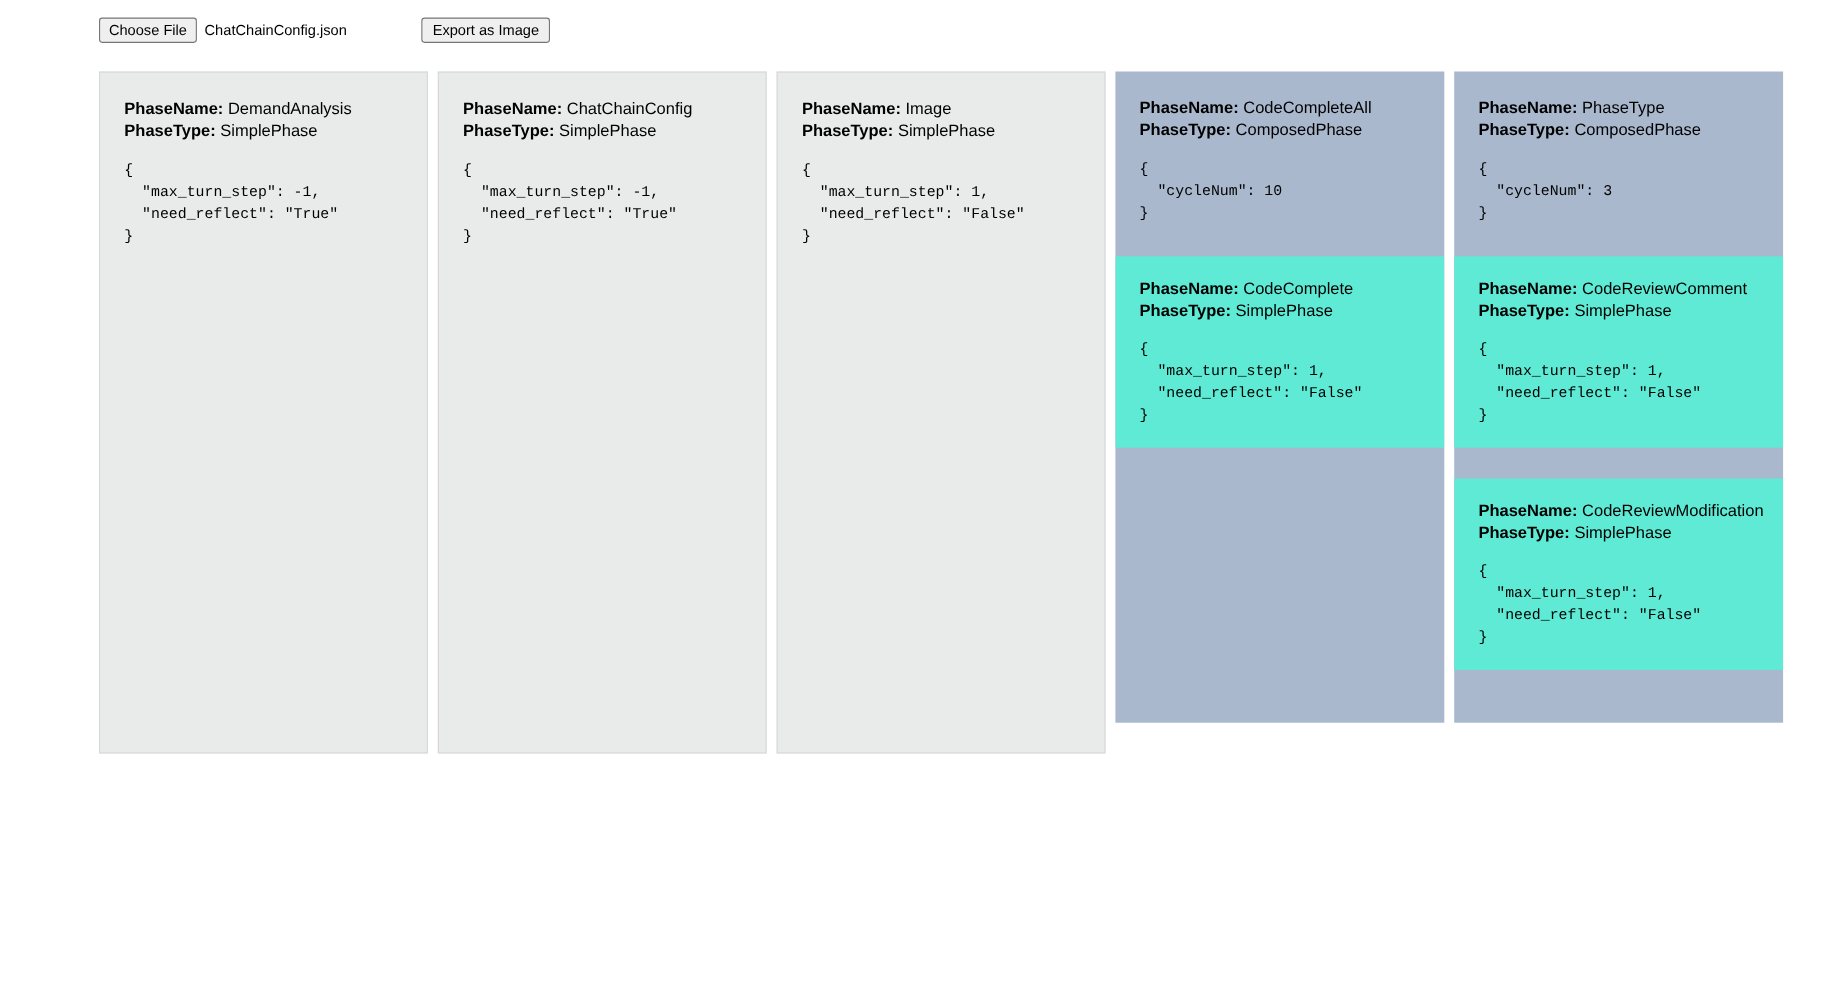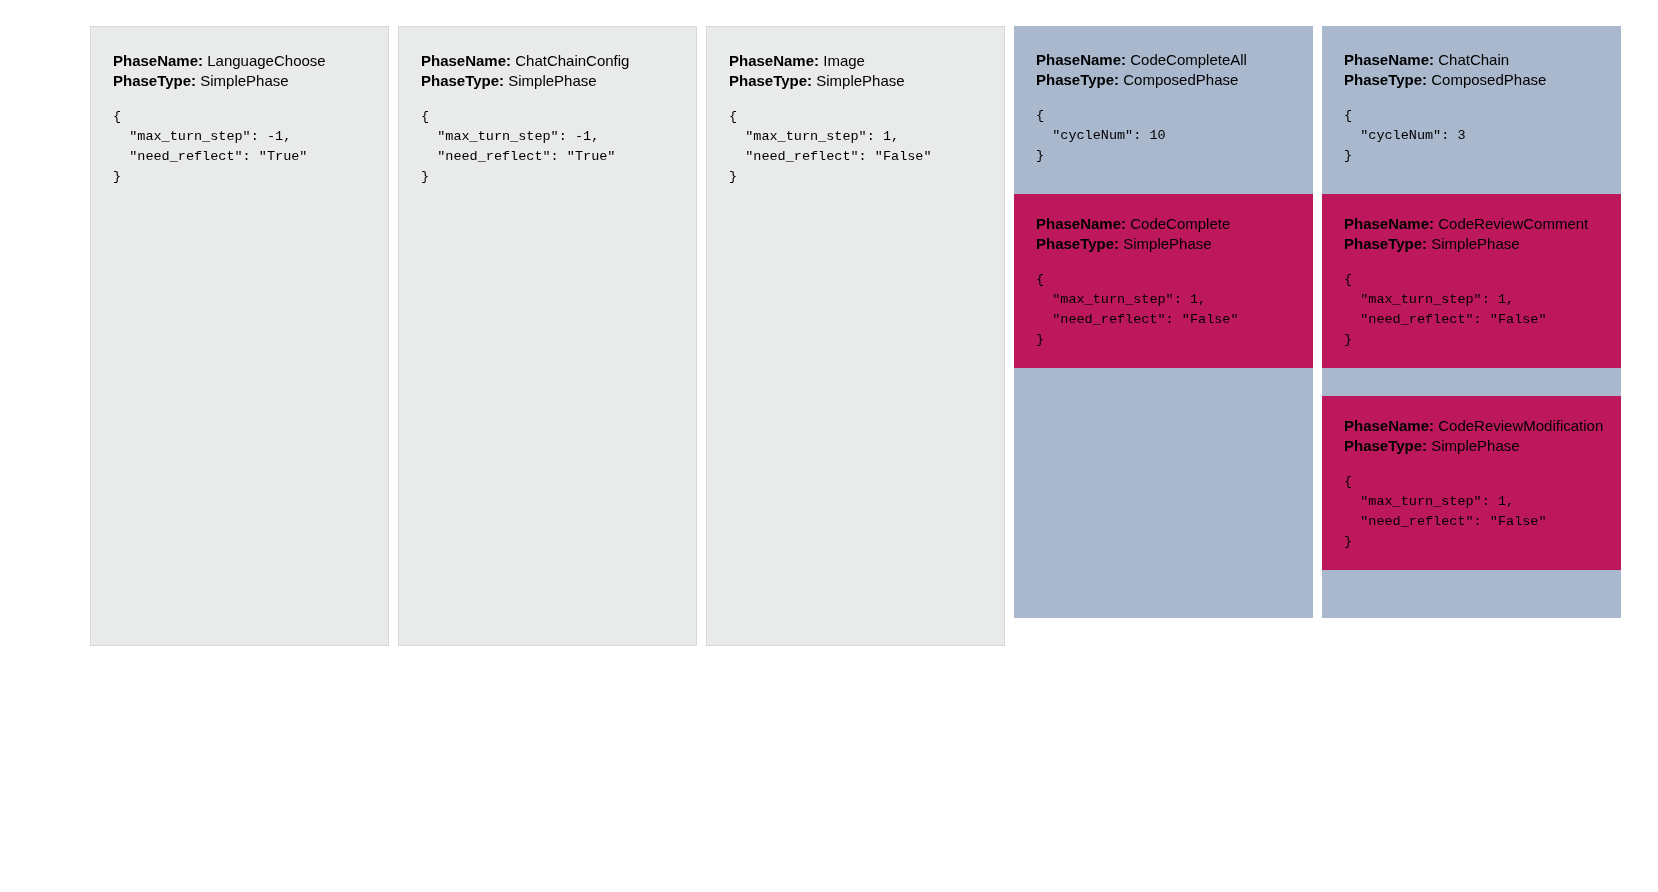--- a/index.html
+++ b/index.html
@@ -95,21 +95,21 @@
     padding: 24px 22px 22px 22px;
   }
   .composed-card {
     background: #a9b8cd;
     box-sizing: border-box;
     height: 592px;
     padding: 24px 22px 10px 22px;
     overflow: hidden;
   }
   .sub-card {
-    background: #be185d;
+    background: #5eead4;
     box-sizing: border-box;
     padding: 20px 20px 18px 20px;
     margin: 14px -22px 0 -22px;
     padding-left: 22px;
     padding-right: 22px;
   }
   .phase-line {
     font-size: 15px;
     line-height: 20px;
     color: #000;
@@ -131,25 +131,32 @@
     height: 14px;
   }
 </style>
 </head>
 <body>
 
 <div class="page">
 
 
 
+  <div class="controls">
+    <div class="file-input-wrap">
+      <button class="choose-file-btn">Choose File</button>
+      <span class="file-name">ChatChainConfig.json</span>
+    </div>
+    <button class="export-btn">Export as Image</button>
+  </div>
 
   <div class="chain" id="chain-root">
       <div class="phase-col">
         <div class="simple-card">
-          <div class="phase-line"><b>PhaseName:</b><span> LanguageChoose</span></div>
+          <div class="phase-line"><b>PhaseName:</b><span> DemandAnalysis</span></div>
           <div class="phase-line"><b>PhaseType:</b><span> SimplePhase</span></div>
           <div class="code-block">{
   "max_turn_step": -1,
   "need_reflect": "True"
 }</div>
         </div>
       </div>
       <div class="phase-col">
         <div class="simple-card">
           <div class="phase-line"><b>PhaseName:</b><span> ChatChainConfig</span></div>
@@ -183,21 +190,21 @@
             <div class="phase-line"><b>PhaseType:</b><span> SimplePhase</span></div>
             <div class="code-block">{
   "max_turn_step": 1,
   "need_reflect": "False"
 }</div>
           </div>
         </div>
       </div>
       <div class="phase-col">
         <div class="composed-card">
-          <div class="phase-line"><b>PhaseName:</b><span> ChatChain</span></div>
+          <div class="phase-line"><b>PhaseName:</b><span> PhaseType</span></div>
           <div class="phase-line"><b>PhaseType:</b><span> ComposedPhase</span></div>
           <div class="code-block">{
   "cycleNum": 3
 }</div>
           <div class="sub-gap"></div>
           <div class="sub-card">
             <div class="phase-line"><b>PhaseName:</b><span> CodeReviewComment</span></div>
             <div class="phase-line"><b>PhaseType:</b><span> SimplePhase</span></div>
             <div class="code-block">{
   "max_turn_step": 1,

